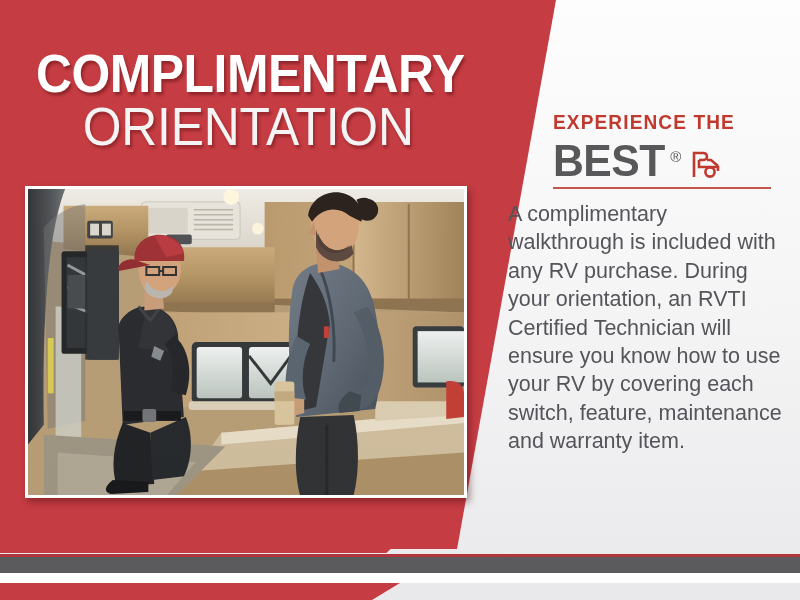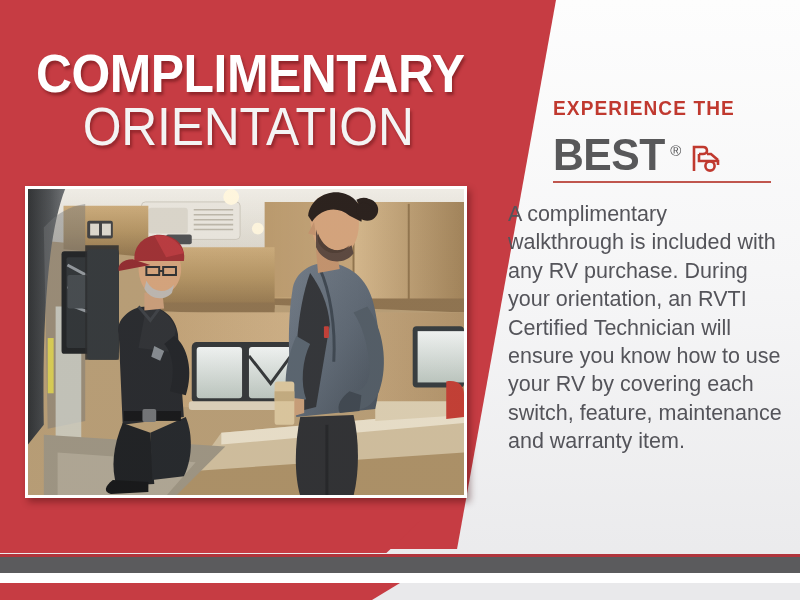--- a/index.html
+++ b/index.html
@@ -87,40 +87,40 @@
     position: absolute;
     inset: 0;
     overflow: hidden;
   }
   .photo svg { display: block; width: 100%; height: 100%; }
 
   
   .logo {
     position: absolute;
     left: 553px;
-    top: 98px;
+    top: 112px;
     width: 224px;
     z-index: 4;
   }
   .logo-top {
     font-size: 20.5px;
     font-weight: 700;
     color: #c0392f;
     letter-spacing: 1.2px;
     transform: scaleX(0.93);
     transform-origin: left center;
     line-height: 1;
     white-space: nowrap;
     margin-bottom: 1px;
   }
   .logo-mid {
     display: flex;
     align-items: flex-end;
     line-height: 1;
-    margin-top: 16px;
+    margin-top: 8px;
   }
   .logo-best {
     font-size: 44px;
     font-weight: 700;
     color: #58585a;
     letter-spacing: -0.5px;
     transform: scaleX(0.97);
     transform-origin: left bottom;
     line-height: 0.92;
   }

